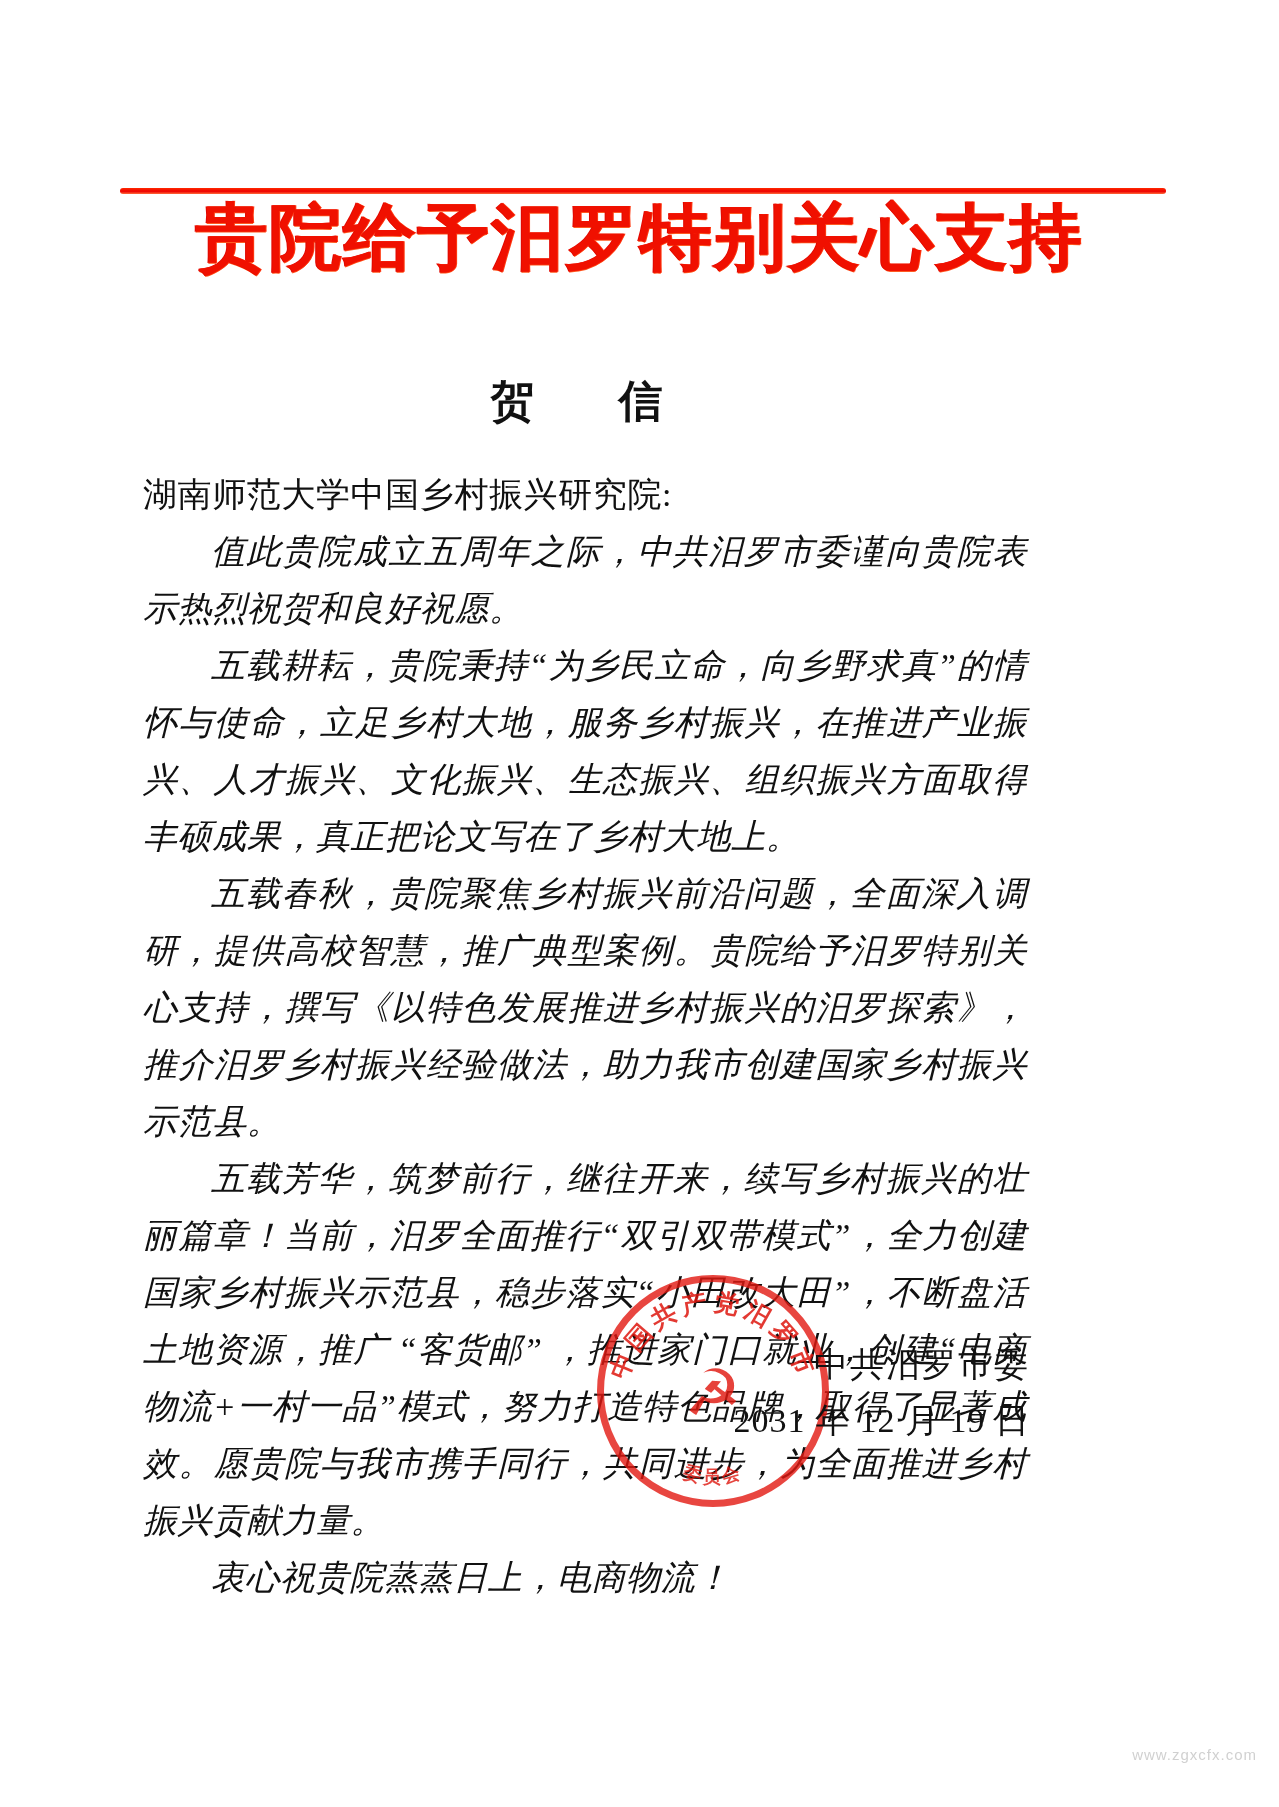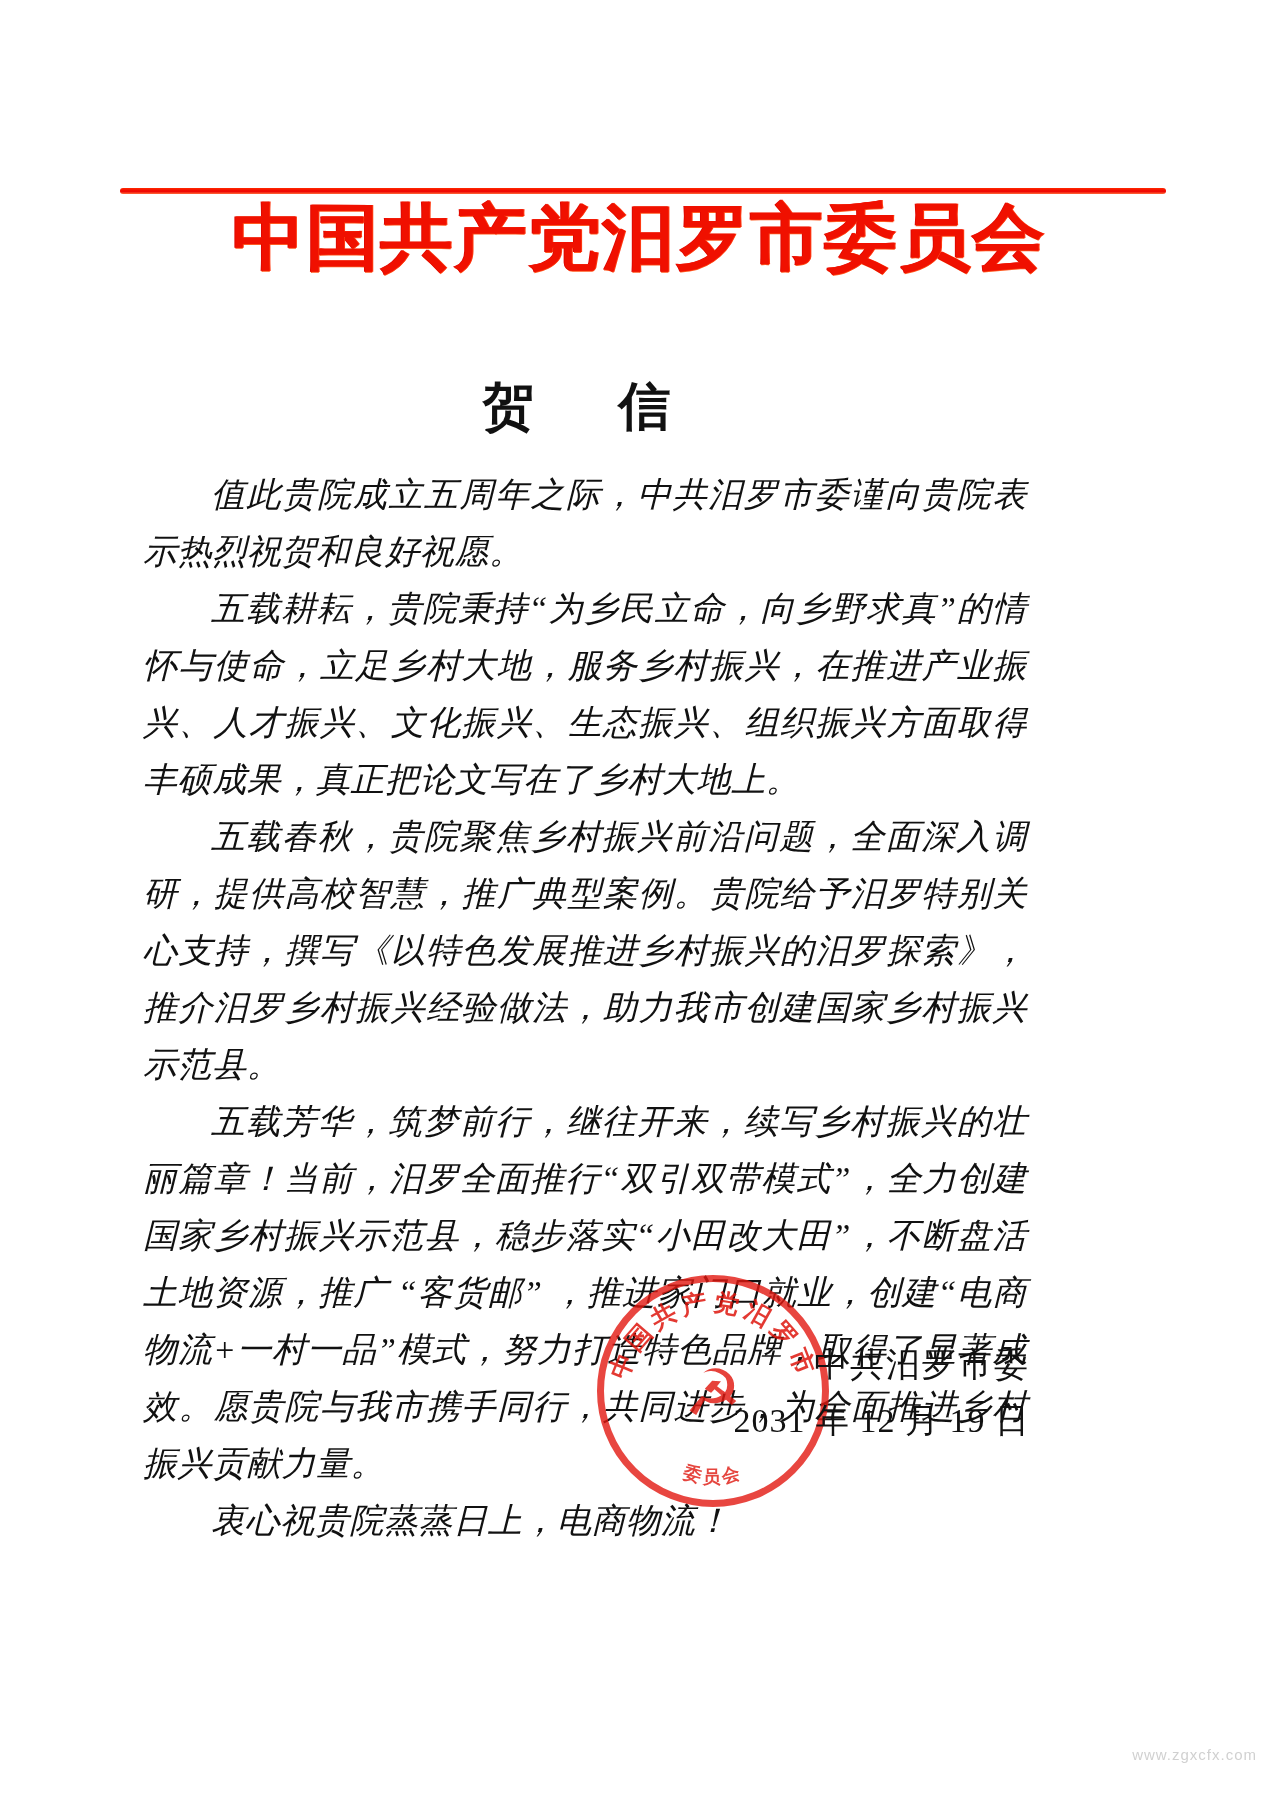--- a/index.html
+++ b/index.html
@@ -51,21 +51,21 @@
 
   
   #doc-title {
     position: absolute;
     left: 0;
     top: 372px;
     width: 1153px;
     text-align: center;
     font-family: Liberation Sans, sans-serif;
     font-weight: 700;
-    font-size: 52px;
+    font-size: 44px;
     color: #111111;
     letter-spacing: 84px;
     text-indent: 84px;
   }
 
   
   #body-block {
     position: absolute;
     left: 143px;
     top: 466px;
@@ -161,27 +161,28 @@
     color: rgba(150, 150, 150, 0.45);
     letter-spacing: 1px;
   }
 </style>
 </head>
 <body>
 
 <div id="page">
 
   <div id="letterhead">
-    <div id="letterhead-title">中国共产党汨罗市委员会</div>
+    <div id="letterhead-title">贵院给予汨罗特别关心支持</div>
   </div>
   <div id="letterhead-rule"></div>
 
   <div id="doc-title">贺信</div>
 
   <div id="body-block">
+    <p class="para salutation">湖南师范大学中国乡村振兴研究院:</p>
     <p class="para indent">值此贵院成立五周年之际，中共汨罗市委谨向贵院表示热烈祝贺和良好祝愿。</p>
     <p class="para indent">五载耕耘，贵院秉持“为乡民立命，向乡野求真”的情怀与使命，立足乡村大地，服务乡村振兴，在推进产业振兴、人才振兴、文化振兴、生态振兴、组织振兴方面取得丰硕成果，真正把论文写在了乡村大地上。</p>
     <p class="para indent">五载春秋，贵院聚焦乡村振兴前沿问题，全面深入调研，提供高校智慧，推广典型案例。贵院给予汨罗特别关心支持，撰写《以特色发展推进乡村振兴的汨罗探索》，推介汨罗乡村振兴经验做法，助力我市创建国家乡村振兴示范县。</p>
     <p class="para indent">五载芳华，筑梦前行，继往开来，续写乡村振兴的壮丽篇章！当前，汨罗全面推行“双引双带模式”，全力创建国家乡村振兴示范县，稳步落实“小田改大田”，不断盘活土地资源，推广 “客货邮” ，推进家门口就业，创建“电商物流+一村一品”模式，努力打造特色品牌，取得了显著成效。愿贵院与我市携手同行，共同进步，为全面推进乡村振兴贡献力量。</p>
     <p class="para indent">衷心祝贵院蒸蒸日上，电商物流！</p>
   </div>
 
   <div id="seal">
     <div class="ring"></div>
     <svg viewBox="0 0 232 232" width="232" height="232" aria-hidden="true">

